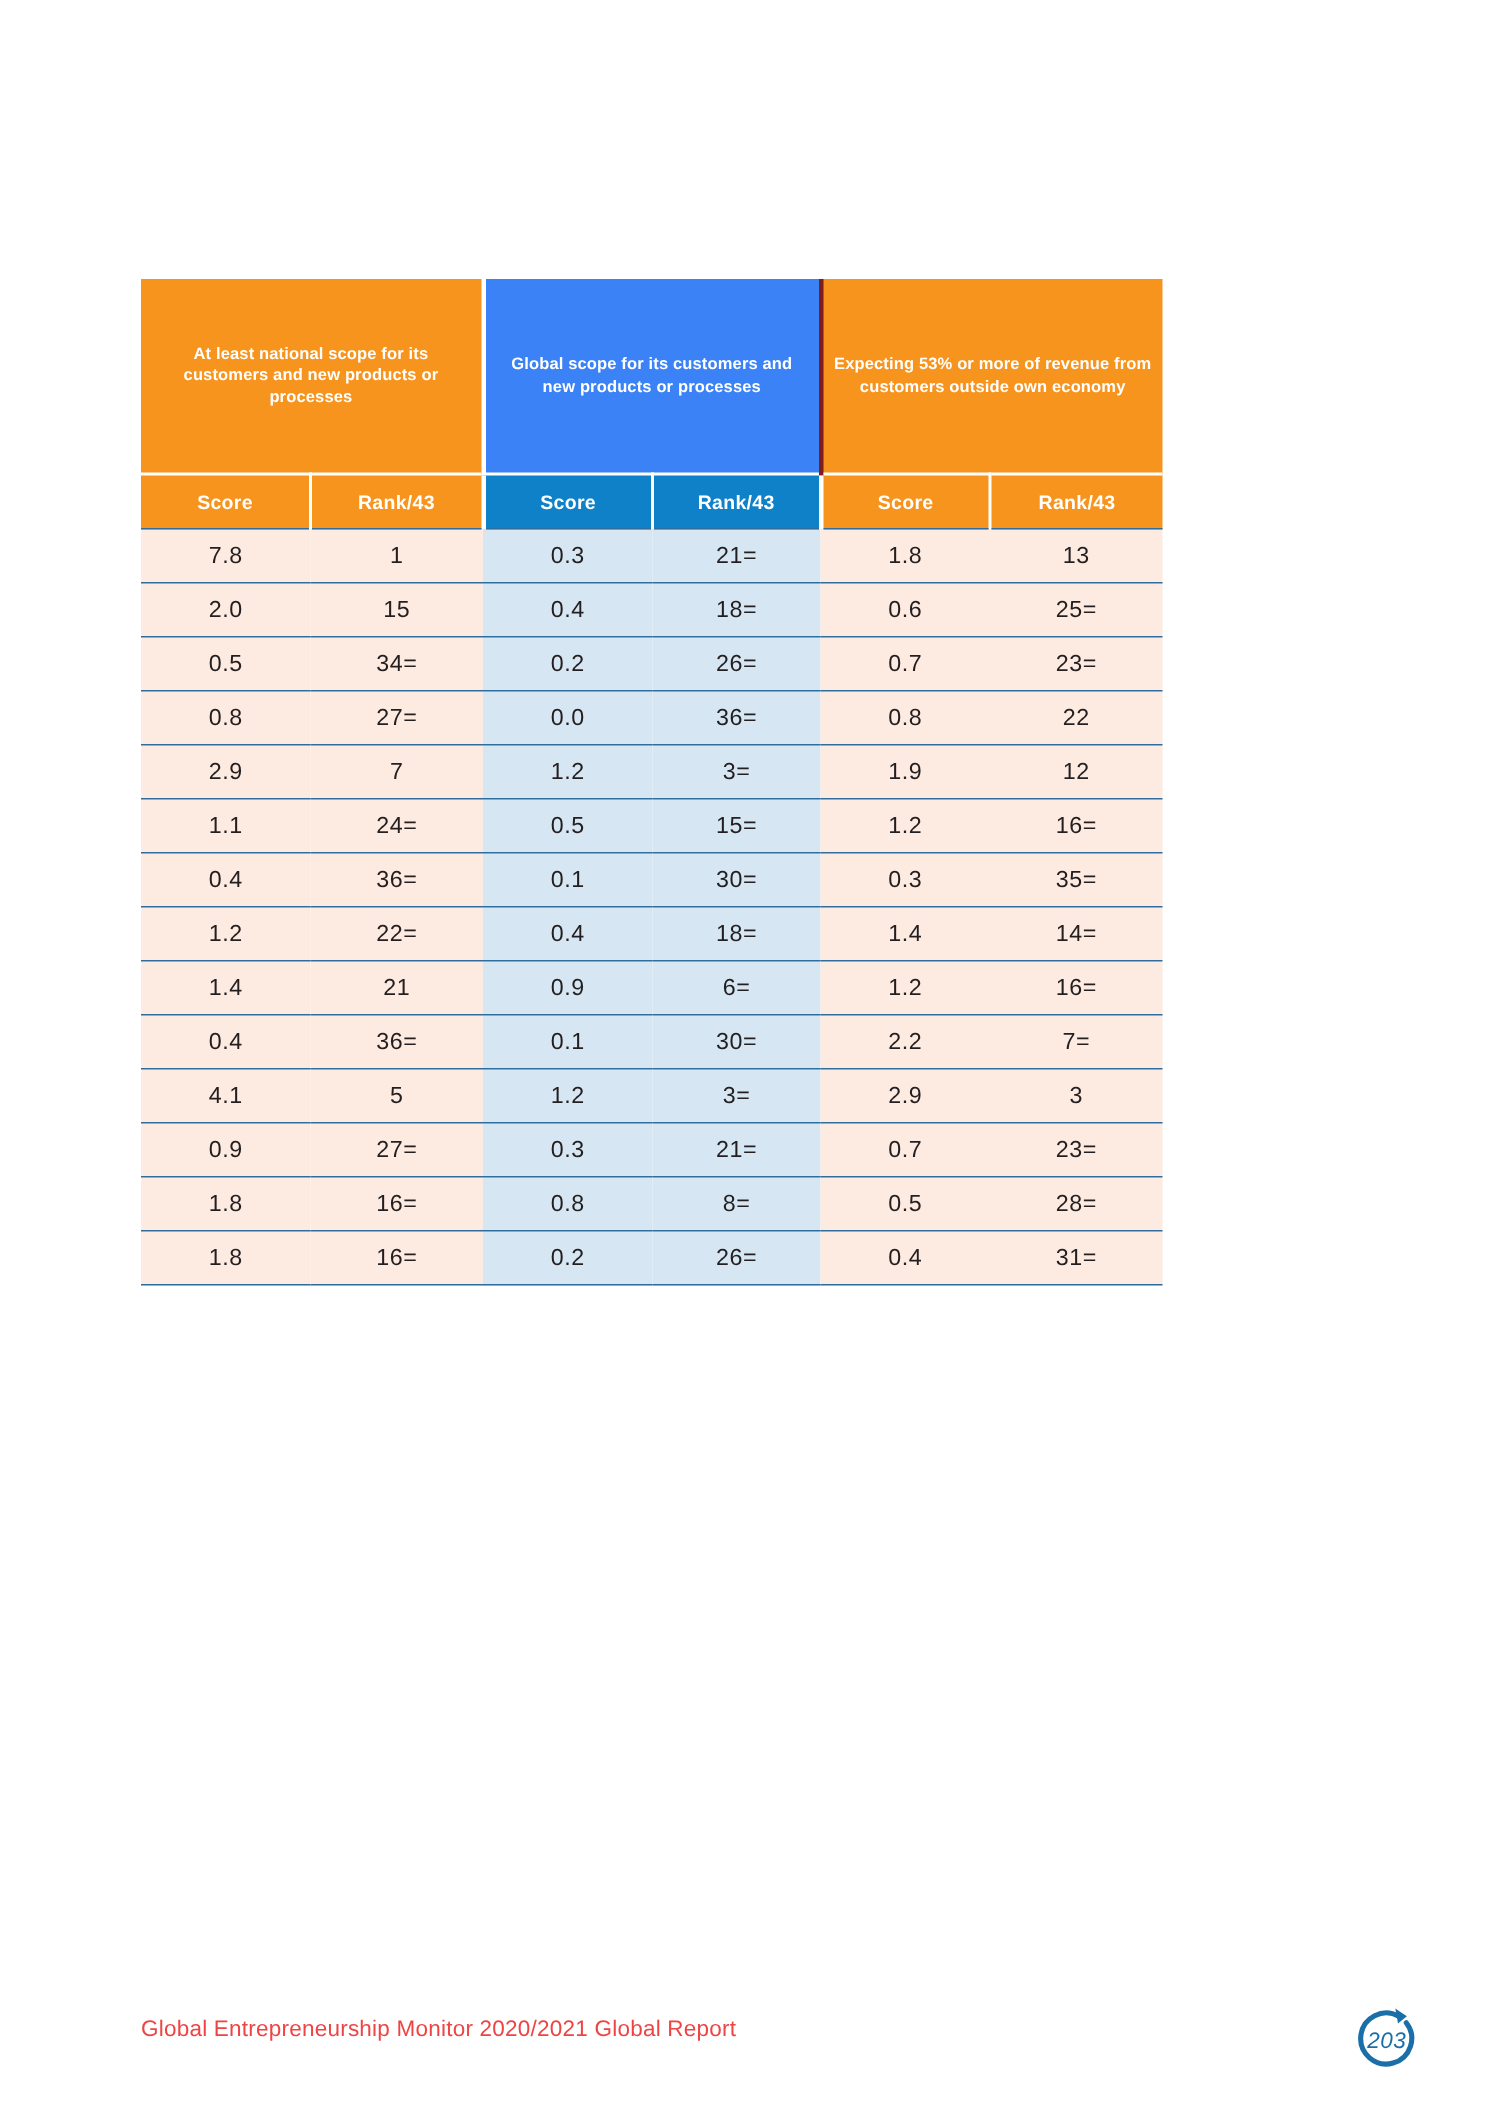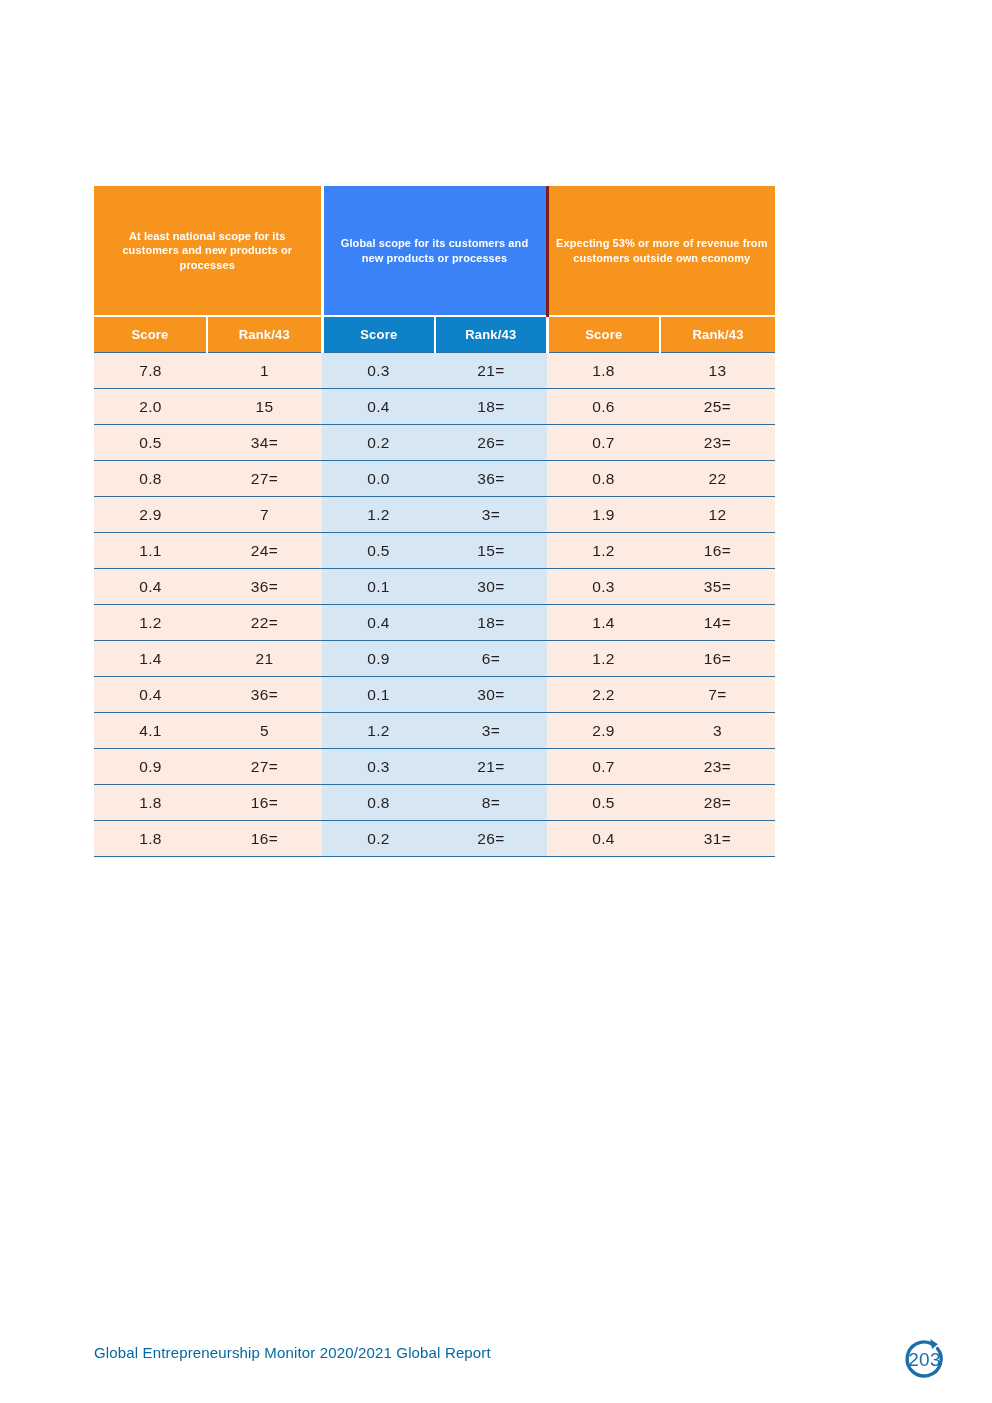--- a/index.html
+++ b/index.html
@@ -84,21 +84,21 @@
 
   tr.tall td { height: 49px; }
   tr.semi-tall td { height: 41px; }
 
   
   #page-footer {
     position: absolute;
     left: 94px;
     top: 1344px;
     font-size: 15px;
-    color: #0369a1;
+    color: #ef4444;
     letter-spacing: 0.15px;
     white-space: nowrap;
   }
 
   #page-number-badge {
     position: absolute;
     left: 896px;
     top: 1332px;
     width: 56px;
     height: 56px;
@@ -106,25 +106,26 @@
   #page-number-badge svg { display: block; }
   #page-number-badge .pnum {
     position: absolute;
     left: 0;
     top: 0;
     width: 56px;
     height: 56px;
     display: flex;
     align-items: center;
     justify-content: center;
-    font-size: 19px;
+    font-size: 15px;
     color: #1B6FA8;
     letter-spacing: 0.3px;
     padding-left: 1px;
     box-sizing: border-box;
+    font-style: italic;
   }
 </style>
 </head>
 <body>
 
 <table id="data-table">
   <colgroup>
     <col class="c-score">
       <col class="c-rank">
     <col class="c-score2">

